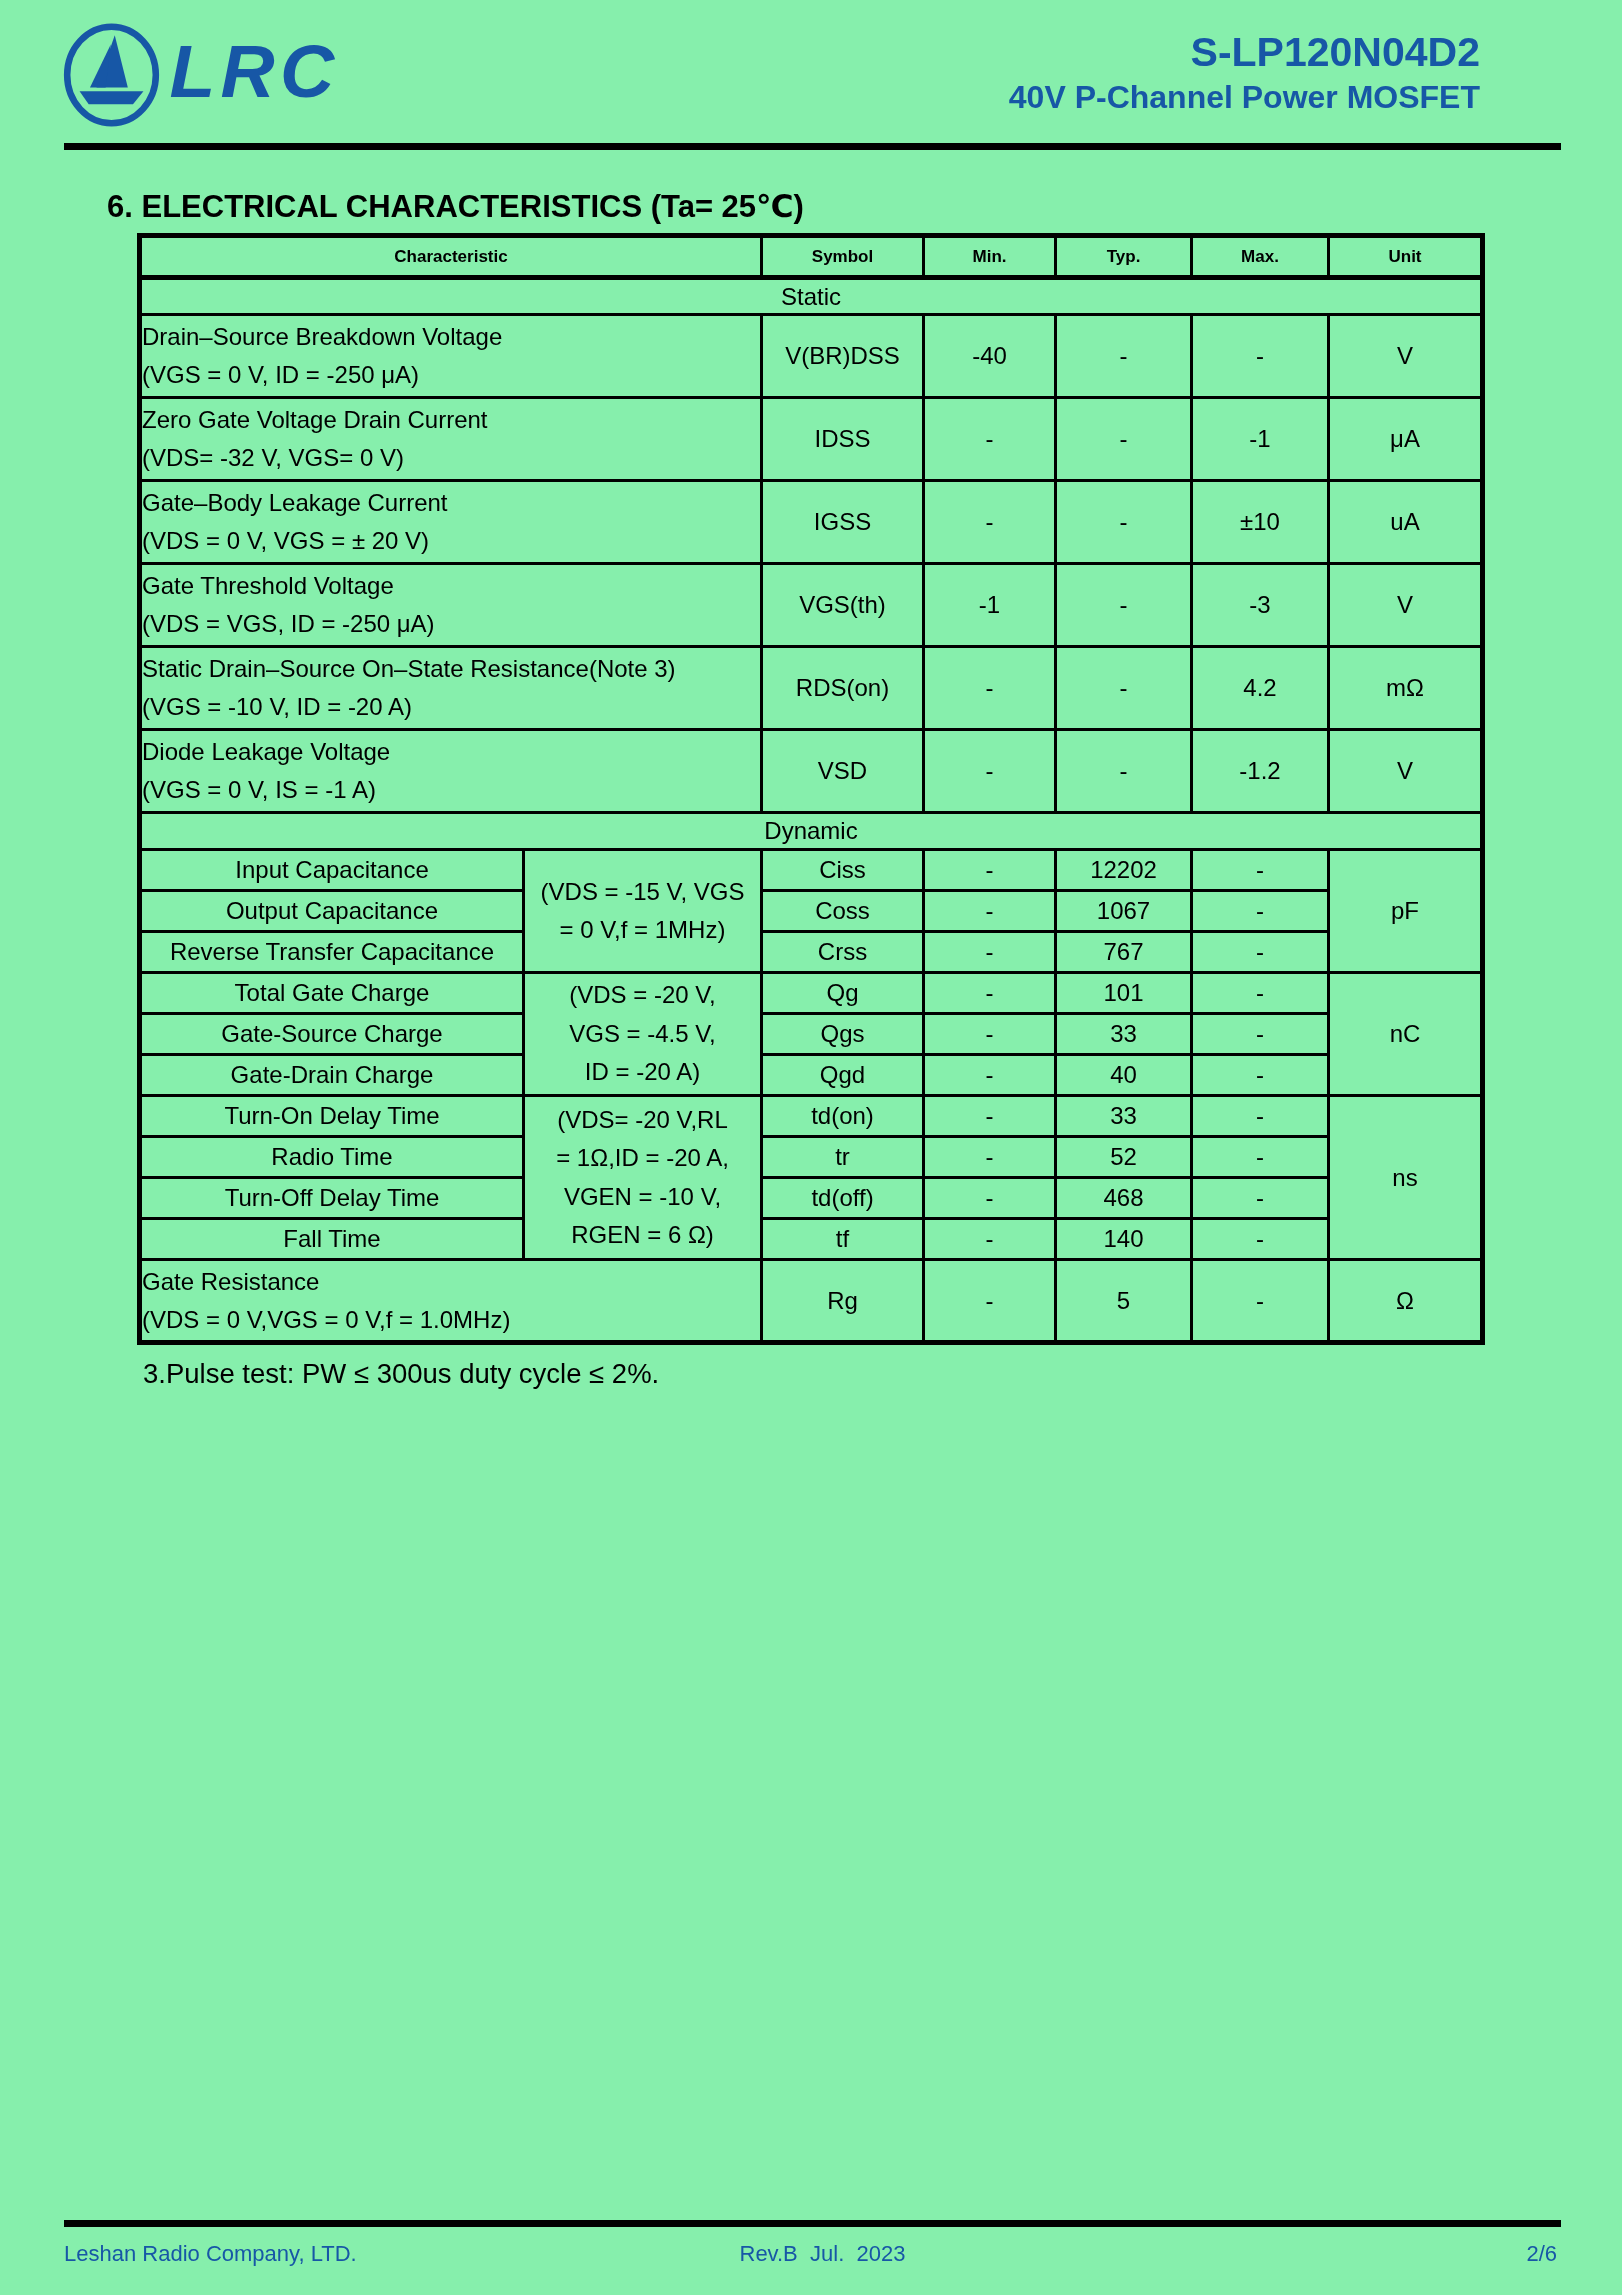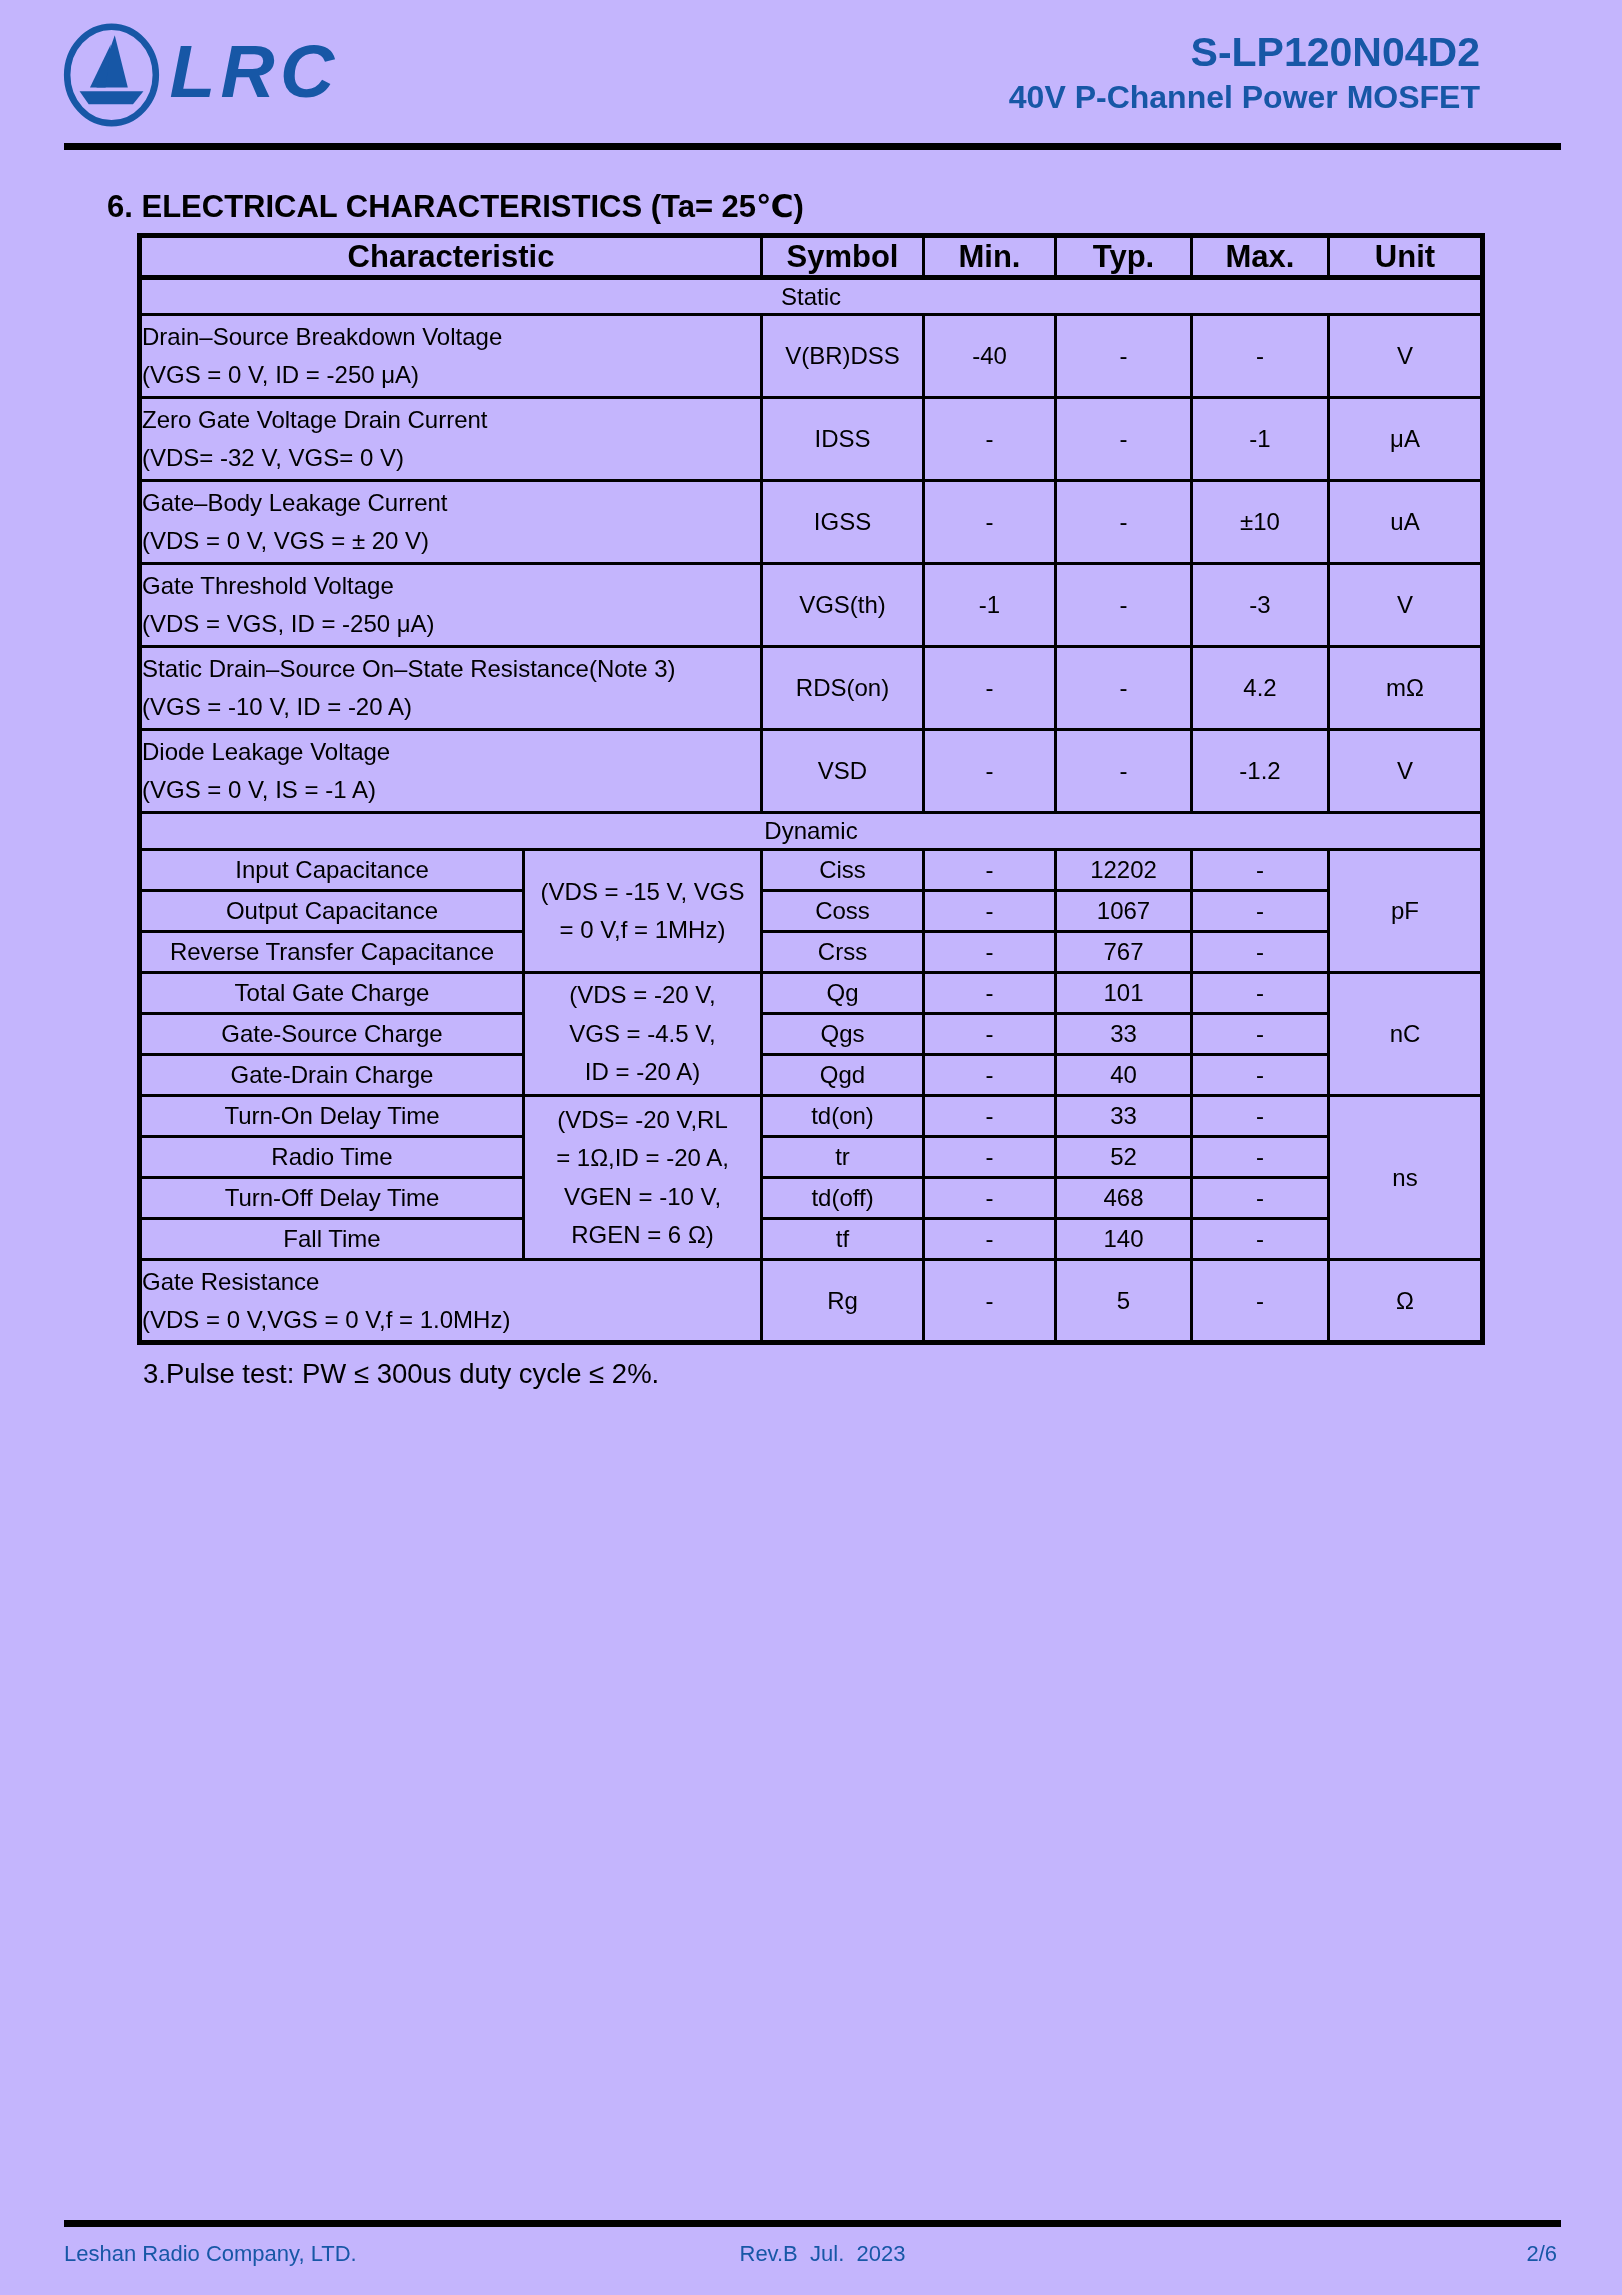--- a/index.html
+++ b/index.html
@@ -1,35 +1,35 @@
 <!DOCTYPE html>
 <html style="font-size:10.5px"><head>
 <meta charset="utf-8">
 <style>
   * { margin:0; padding:0; box-sizing:border-box; }
   html,body { background:#ffffff; }
   body { font-family:"Liberation Sans","DejaVu Sans",sans-serif; color:#000; }
-  .page { position:relative; width:1623px; height:2295px; background:#c4b5fd; overflow:hidden; }
+  .page { position:relative; width:1623px; height:2295px; background:#86efac; overflow:hidden; }
 
   
   .logo { position:absolute; left:60px; top:22px; display:flex; align-items:center; gap:6.5px; }
   .logo-text { font-size:75px; font-weight:bold; font-style:italic; color:#1757A6; letter-spacing:5.2px; line-height:1; padding-bottom:7.9px; }
   .titles { position:absolute; right:143px; top:29px; text-align:right; color:#1757A6; }
   .part-number { font-size:41px; font-weight:bold; line-height:1.15; }
   .part-subtitle { font-size:32px; font-weight:bold; line-height:1.35; }
   .rule { position:absolute; left:64px; width:1497px; background:#000; }
   .top-rule { top:143px; height:7.2px; }
   .bottom-rule { top:2220px; height:6.5px; }
 
   .section-title { position:absolute; left:107px; top:188px; font-size:31px; font-weight:bold; letter-spacing:0px; }
 
   
   .etable { position:absolute; left:137px; top:233px; width:1343px; border-collapse:collapse; table-layout:fixed; border:5.2px solid #000; font-size:24px; }
   .etable th, .etable td { border:3.3px solid #000; padding:0; text-align:center; vertical-align:middle; overflow:hidden; }
-  .etable th { font-weight:bold; font-size:31px; border-bottom:5.2px solid #000; }
+  .etable th { font-weight:bold; font-size:17px; border-bottom:5.2px solid #000; }
   .h-head  { height:42px; }
   .h-label { height:37px;margin-top:28px; }
   .h-big   { height:83px; }
   .h-sm    { height:41px; }
   .cell-left { text-align:left; padding-left:6.5px; }
   .char2 div { height:38px; display:flex; align-items:center; }
   .cond { white-space:pre-line; line-height:1.6; }
 
   .note { position:absolute; left:143px; top:1358px; font-size:27.5px; }
 

